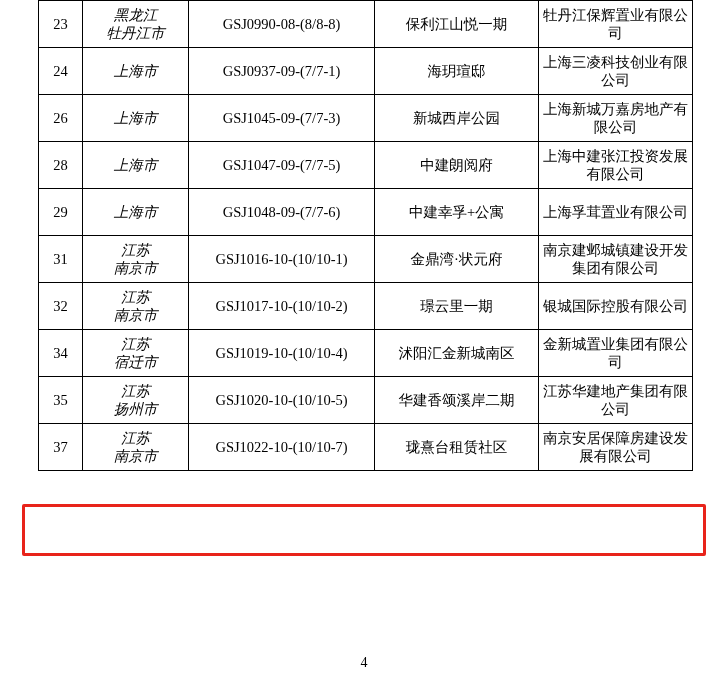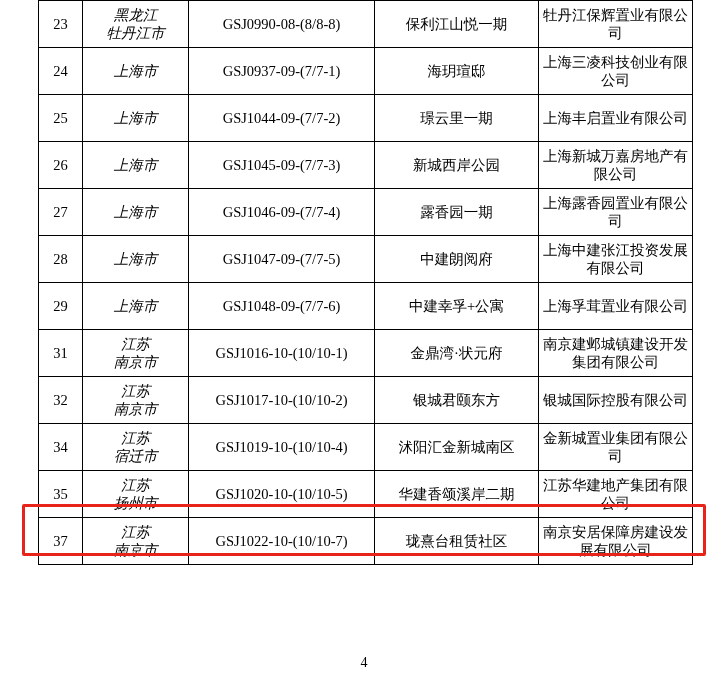--- a/index.html
+++ b/index.html
@@ -97,39 +97,25 @@
           <td class="org-cell">牡丹江保辉置业有限公司</td>
         </tr>
         <tr class="row-tall">
           <td class="no-cell">24</td>
           <td class="city-cell">上海市</td>
           <td class="code-cell">GSJ0937-09-(7/7-1)</td>
           <td class="name-cell">海玥瑄邸</td>
           <td class="org-cell">上海三凌科技创业有限公司</td>
         </tr>
         <tr class="row-tall">
-          <td class="no-cell">25</td>
-          <td class="city-cell">上海市</td>
-          <td class="code-cell">GSJ1044-09-(7/7-2)</td>
-          <td class="name-cell">璟云里一期</td>
-          <td class="org-cell">上海丰启置业有限公司</td>
-        </tr>
-        <tr class="row-tall">
           <td class="no-cell">26</td>
           <td class="city-cell">上海市</td>
           <td class="code-cell">GSJ1045-09-(7/7-3)</td>
           <td class="name-cell">新城西岸公园</td>
           <td class="org-cell">上海新城万嘉房地产有限公司</td>
-        </tr>
-        <tr class="row-tall">
-          <td class="no-cell">27</td>
-          <td class="city-cell">上海市</td>
-          <td class="code-cell">GSJ1046-09-(7/7-4)</td>
-          <td class="name-cell">露香园一期</td>
-          <td class="org-cell">上海露香园置业有限公司</td>
         </tr>
         <tr class="row-tall">
           <td class="no-cell">28</td>
           <td class="city-cell">上海市</td>
           <td class="code-cell">GSJ1047-09-(7/7-5)</td>
           <td class="name-cell">中建朗阅府</td>
           <td class="org-cell">上海中建张江投资发展有限公司</td>
         </tr>
         <tr class="row-tall">
           <td class="no-cell">29</td>
@@ -142,21 +128,21 @@
           <td class="no-cell">31</td>
           <td class="city-cell">江苏<br>南京市</td>
           <td class="code-cell">GSJ1016-10-(10/10-1)</td>
           <td class="name-cell">金鼎湾·状元府</td>
           <td class="org-cell">南京建邺城镇建设开发集团有限公司</td>
         </tr>
         <tr class="row-tall">
           <td class="no-cell">32</td>
           <td class="city-cell">江苏<br>南京市</td>
           <td class="code-cell">GSJ1017-10-(10/10-2)</td>
-          <td class="name-cell">银城君颐东方</td>
+          <td class="name-cell">璟云里一期</td>
           <td class="org-cell">银城国际控股有限公司</td>
         </tr>
         <tr class="row-tall">
           <td class="no-cell">34</td>
           <td class="city-cell">江苏<br>宿迁市</td>
           <td class="code-cell">GSJ1019-10-(10/10-4)</td>
           <td class="name-cell">沭阳汇金新城南区</td>
           <td class="org-cell">金新城置业集团有限公司</td>
         </tr>
         <tr class="row-tall">

